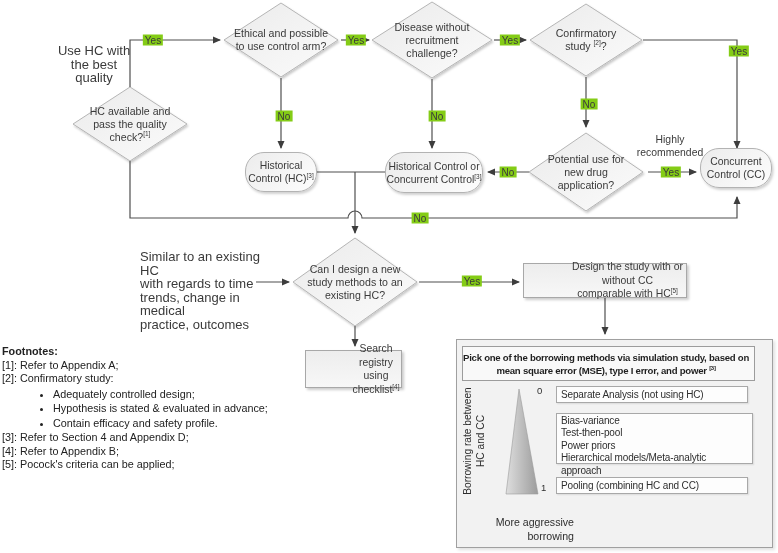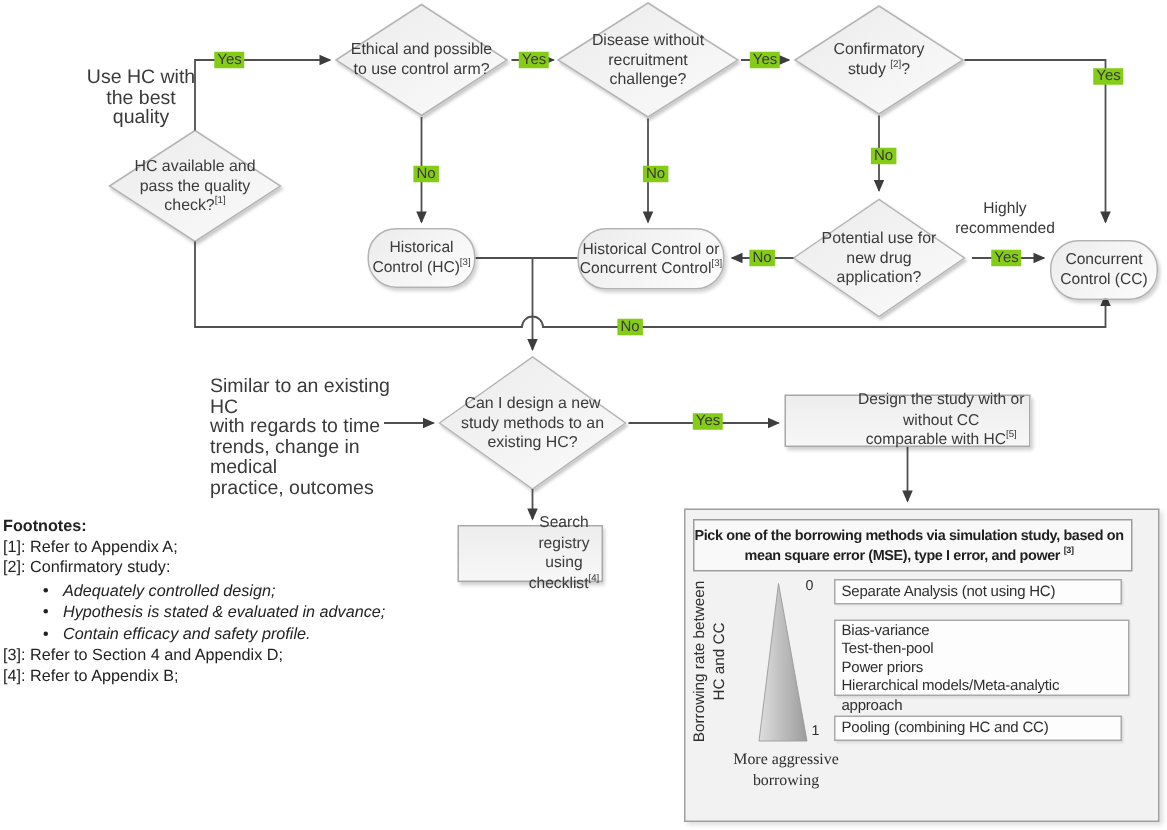--- a/index.html
+++ b/index.html
@@ -29,21 +29,21 @@
   .elab{
     position:absolute;transform:translate(-50%,-50%);background:#84cc16;
     padding:0 2px;font-size:10px;color:#3a3a3a;white-space:nowrap;
   }
   .annot{position:absolute;white-space:pre-line;font-size:13px;line-height:13.5px;color:#3a3a3a;}
   sup{font-size:0.62em;vertical-align:super;line-height:0;}
 
   
   #footnotes{position:absolute;left:2px;top:345px;font-size:10.8px;line-height:13.6px;color:#222;}
   #footnotes .fn-heading{font-weight:bold;}
-  #footnotes ul{margin:1px 0;padding-left:40px;list-style:disc;font-style:italic;}
+  #footnotes ul{margin:1px 11px;padding-left:40px;list-style:disc;}
   #footnotes li{line-height:14.4px;}
 
   
   #panel{
     position:absolute;left:456px;top:339px;width:317px;height:209px;
     background:#f2f2f2;border:1px solid #a0a0a0;box-sizing:border-box;
     box-shadow:2px 2px 3px rgba(0,0,0,0.12);
   }
   #panel-title{
     position:absolute;left:5px;top:6px;width:293px;height:35px;
@@ -57,22 +57,22 @@
     box-sizing:border-box;font-size:10px;letter-spacing:-0.15px;color:#2e2e2e;
     padding:0 4px;white-space:pre-line;box-shadow:1px 1px 1.5px rgba(0,0,0,0.1);
   }
   #axis-label{
     position:absolute;left:-40px;top:88px;width:115px;height:26px;
     transform:rotate(-90deg);text-align:center;font-size:10.2px;line-height:12.5px;
     white-space:pre-line;color:#2e2e2e;
   }
   .scale-num{position:absolute;font-size:9.5px;color:#2e2e2e;}
   #caption{
-    position:absolute;left:17px;top:160px;width:100px;text-align:center;
-    font-size:10.6px;line-height:13.5px;white-space:pre-line;color:#2e2e2e;font-family:Liberation Serif, serif;
+    position:absolute;left:17px;top:176px;width:100px;text-align:right;
+    font-size:10.6px;line-height:13.5px;white-space:pre-line;color:#2e2e2e;
   }
 </style>
 </head>
 <body>
 
 <div id="stage">
 
   <svg id="lines" width="778" height="553" viewBox="0 0 778 553">
     <defs>
       <marker id="arr" markerUnits="userSpaceOnUse" markerWidth="9" markerHeight="8" refX="7.5" refY="4" orient="auto">
@@ -137,21 +137,21 @@
   <div class="dlab" style="left:293px;top:256px;width:124px;height:52px"><span>Can I design a new
 study methods to an
 existing HC?</span></div>
 
   <div class="stadium" style="left:245px;top:152px;width:72px;height:40px"><span><span>Historical
 Control (HC)</span><sup>[3]</sup></span></div>
 
   <div class="stadium" style="left:385px;top:152px;width:98px;height:41px"><span><span>Historical Control or
 Concurrent Control</span><sup>[3]</sup></span></div>
 
-  <div class="stadium" style="left:700px;top:160px;width:72px;height:40px"><span>Concurrent
+  <div class="stadium" style="left:700px;top:148px;width:72px;height:40px"><span>Concurrent
 Control (CC)</span></div>
 
   <div class="rectnode" style="left:523px;top:263px;width:164px;height:35px"><span><span>Design the study with or without CC
 comparable with HC</span><sup>[5]</sup></span></div>
 
   <div class="rectnode" style="left:305px;top:350px;width:97px;height:38px"><span><span>Search registry using
 checklist</span><sup>[4]</sup></span></div>
 
   <div class="elab" style="left:153px;top:40px">Yes</div>
   <div class="elab" style="left:356px;top:40px">Yes</div>
@@ -178,20 +178,21 @@
     <div class="fn-heading">Footnotes:</div>
     <div>[1]: Refer to Appendix A;</div>
     <div>[2]: Confirmatory study:</div>
     <ul>
       <li>Adequately controlled design;</li>
       <li>Hypothesis is stated &amp; evaluated in advance;</li>
       <li>Contain efficacy and safety profile.</li>
     </ul>
     <div>[3]: Refer to Section 4 and Appendix D;</div>
     <div>[4]: Refer to Appendix B;</div>
+    <div>[5]: Pocock's criteria can be applied;</div>
   </div>
 
   <div id="panel">
     <div id="panel-title"><span><span>Pick one of the borrowing methods via simulation study, based on
 mean square error (MSE), type I error, and power </span><sup>[3]</sup></span></div>
 
     <svg style="position:absolute;left:44px;top:46px" width="46" height="112" viewBox="0 0 46 112">
       <defs>
         <linearGradient id="gt" x1="0" y1="0" x2="1" y2="0">
           <stop offset="0" stop-color="#dedede"></stop>

